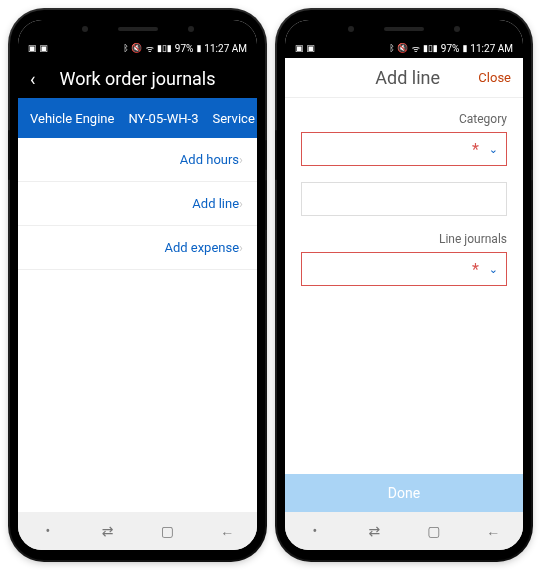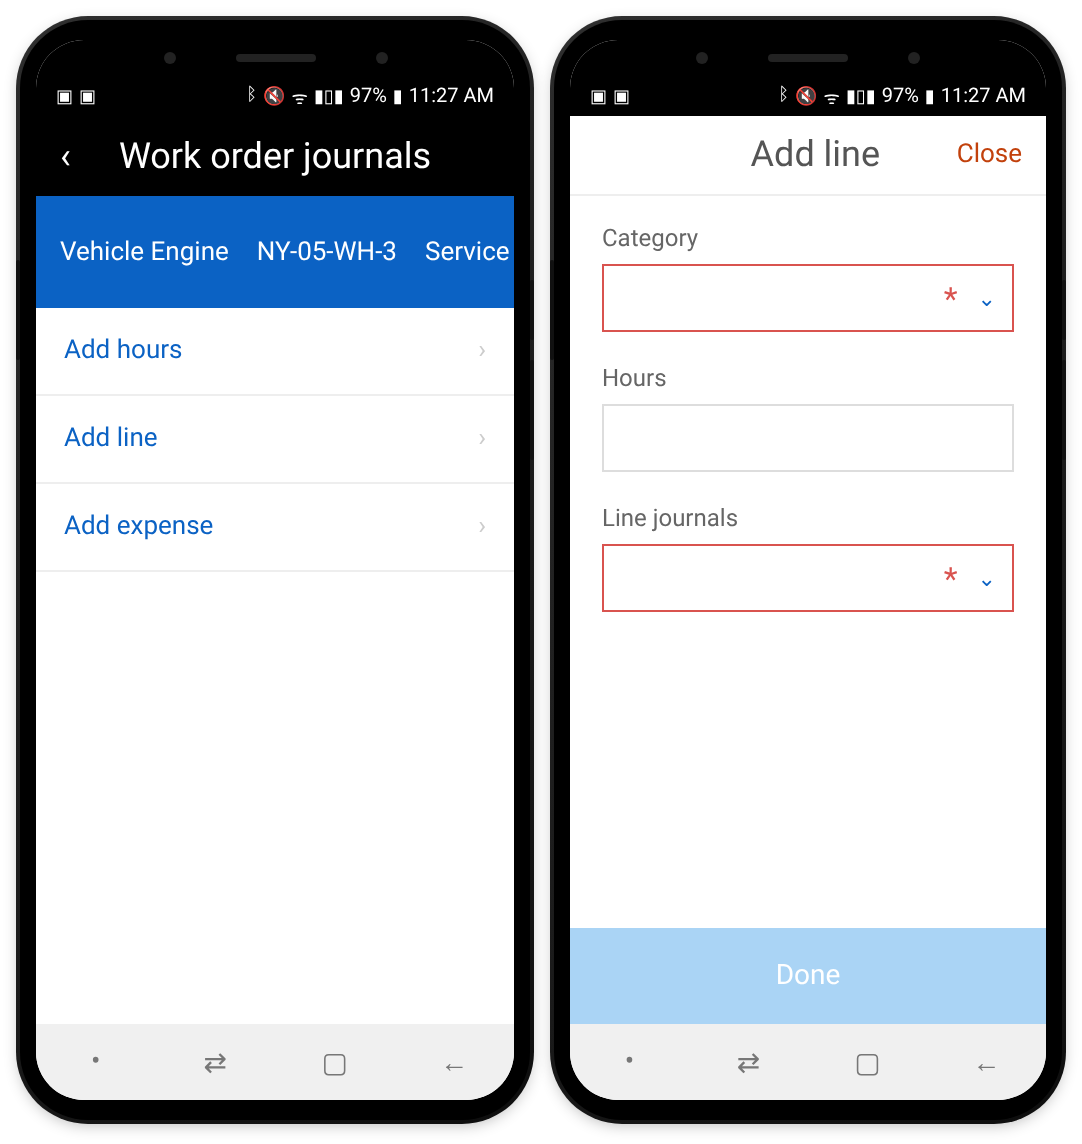--- a/index.html
+++ b/index.html
@@ -67,64 +67,64 @@
       align-items: center;
       padding: 0 12px;
       font-size: 14px;
       position: relative;
     }
     .app-bar.white { background: #fff; color: #555; border-bottom: 1px solid #eee; }
     .back-btn { font-size: 18px; color: #fff; cursor: pointer; width: 20px; }
     .app-title { flex: 1; text-align: center; font-size: 18px; font-weight: 400; }
     .close-btn { font-size: 13px; color: #c2410c; cursor: pointer; }
     .context-bar {
-      height: 56px;
+      height: 40px;
       background: #0b62c4;
       color: #fff;
       display: flex;
       align-items: center;
       padding: 0 12px;
       font-size: 13px;
       gap: 14px;
       white-space: nowrap;
       overflow: hidden;
     }
     .content { flex: 1; background: #fff; overflow-y: auto; }
     .list-item {
       height: 44px;
       display: flex;
       align-items: center;
       padding: 0 14px;
       border-bottom: 1px solid #eee;
       color: #0b62c4;
       font-size: 13px;
       cursor: pointer;
-      justify-content: space-between;
+      justify-content: flex-end;
     }
     .chev { color: #ccc; font-size: 13px; }
-    .form-content { flex: 1; padding: 14px 16px; background: #fff; }
+    .form-content { flex: 1; padding: 14px 16px; background: #fff; text-align: right; }
     .field-group { margin-bottom: 16px; }
     .field-label { font-size: 12px; color: #666; margin-bottom: 6px; display: block; }
     .field-input {
       width: 100%;
       height: 34px;
       border: 1px solid #ddd;
       background: #fff;
       padding: 0 8px;
       font-size: 13px;
       position: relative;
       display: flex;
       align-items: center;
       justify-content: flex-end;
     }
     .field-input.required { border: 1px solid #d9534f; }
     .req-star { color: #d9534f; font-size: 16px; margin-right: 10px; }
     .dd-chev { color: #0b62c4; font-size: 11px; }
     .done-bar {
-      height: 48px;
+      height: 38px;
       background: #aad4f5;
       color: #fff;
       display: flex;
       align-items: center;
       justify-content: center;
       font-size: 14px;
       cursor: pointer;
     }
     .nav-bar {
       height: 38px;
@@ -238,21 +238,20 @@
     </div>
     <div class="form-content">
       <div class="field-group">
         <span class="field-label">Category</span>
         <div class="field-input required">
           <span class="req-star">*</span>
           <span class="dd-chev">⌄</span>
         </div>
       </div>
       <div class="field-group">
-        <span class="field-label">Hours</span>
         <div class="field-input"></div>
       </div>
       <div class="field-group">
         <span class="field-label">Line journals</span>
         <div class="field-input required">
           <span class="req-star">*</span>
           <span class="dd-chev">⌄</span>
         </div>
       </div>
     </div>

